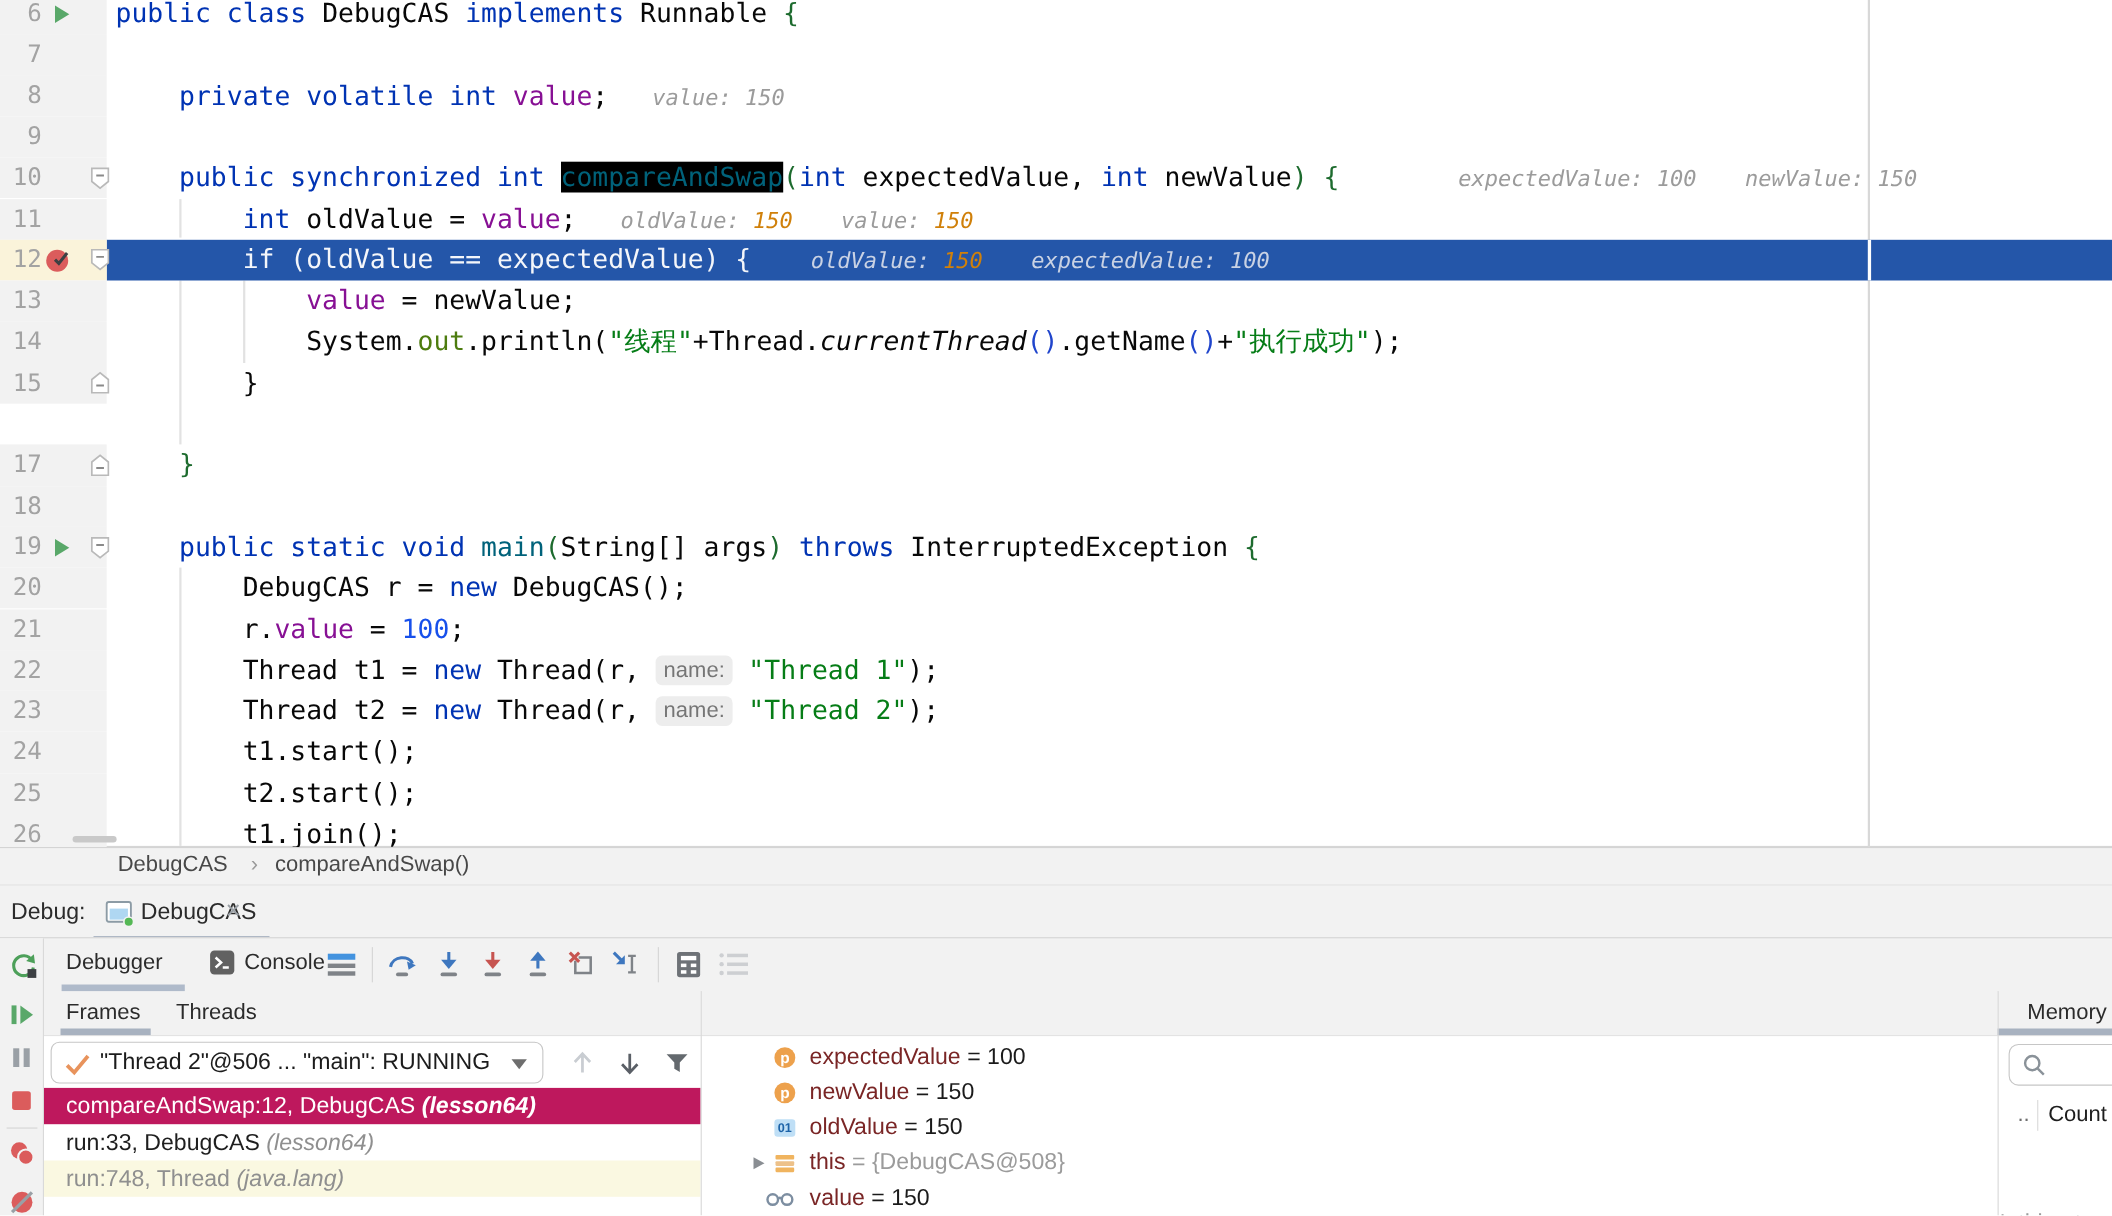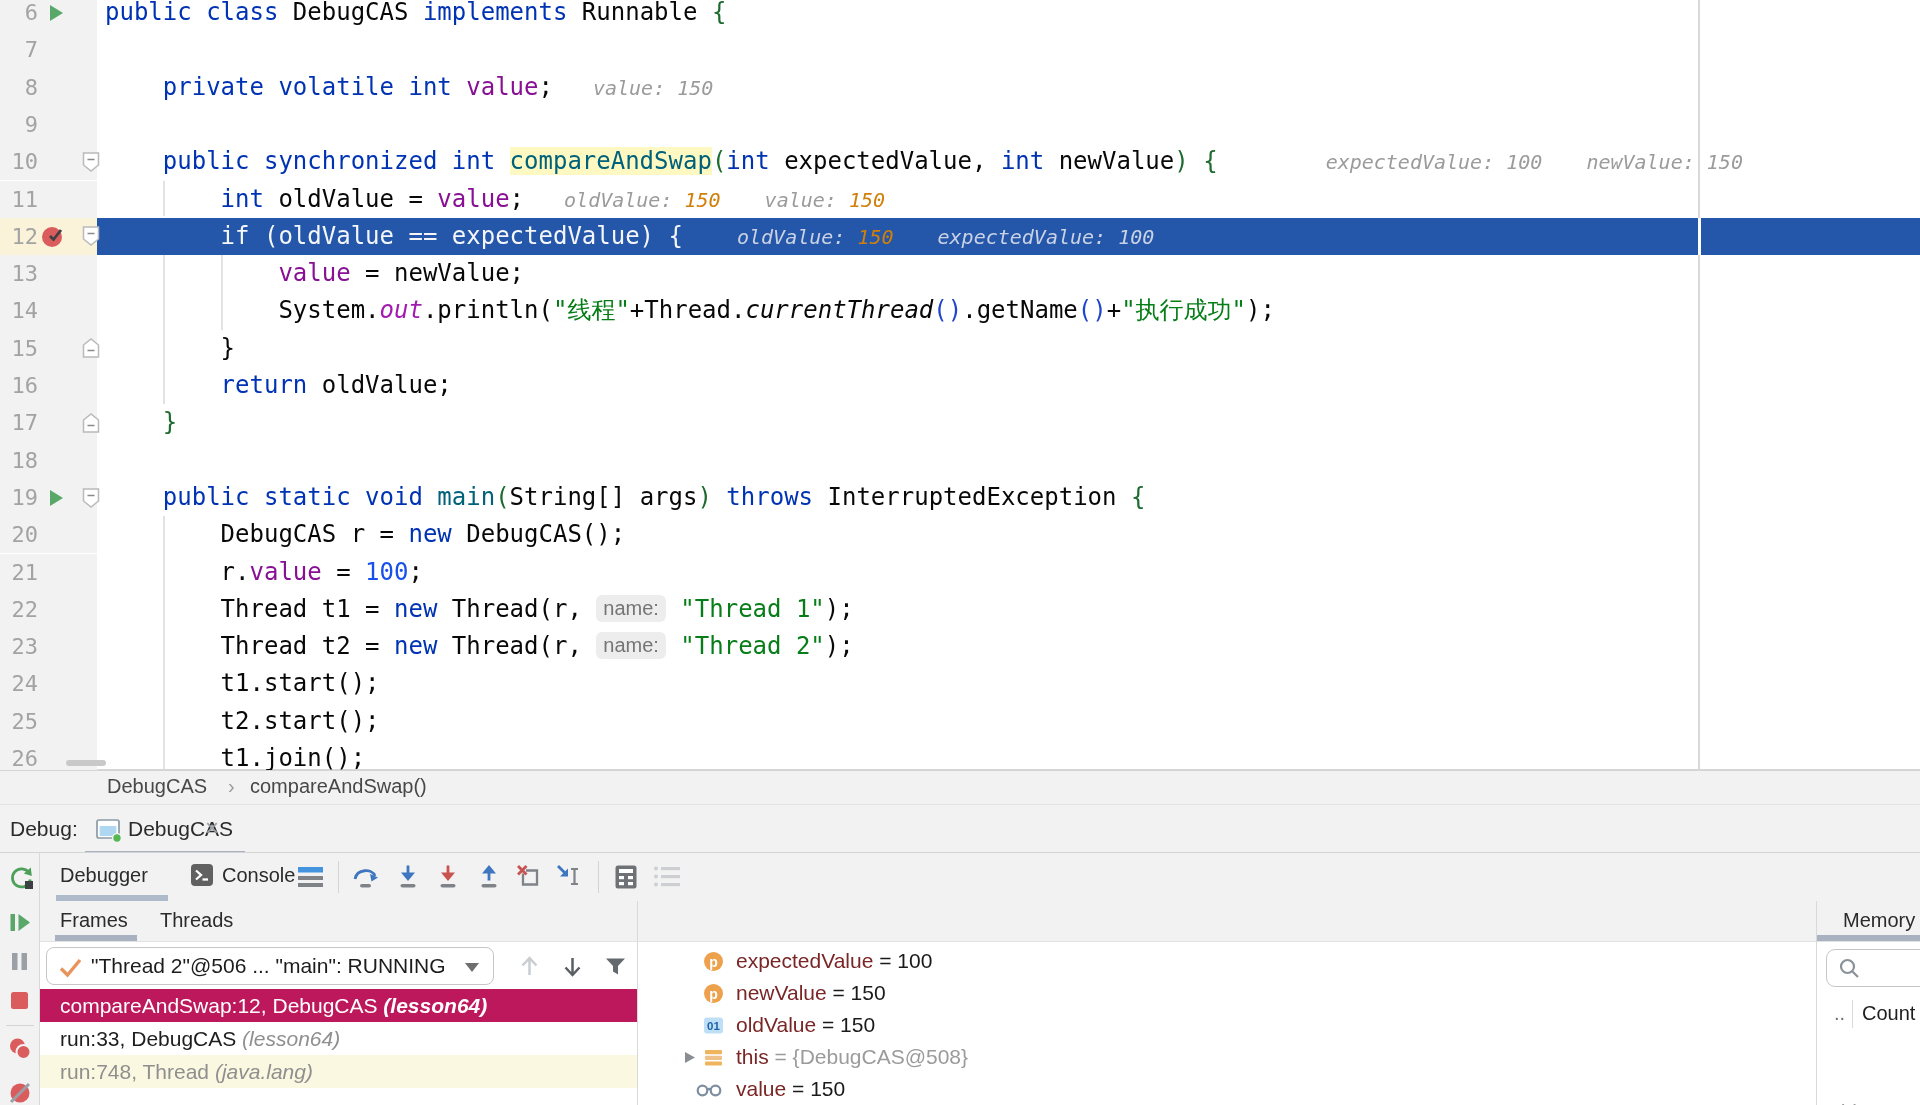--- a/index.html
+++ b/index.html
@@ -15,23 +15,23 @@
   .crow .slit { position:absolute; left:1698px; width:3px; top:0; bottom:0; background:#fff; }
   .gut { position:absolute; left:0; top:0; width:97px; height:100%; background:#F2F2F2; overflow:visible; z-index:3; }
   .gut.tint { background:#FAF3DA; }
   .lnum { position:absolute; left:0; top:0; width:38px; height:100%; text-align:right;
           font-family:"DejaVu Sans Mono", monospace; font-size:22px; line-height:37.3px; color:#A3A3A3; }
   .gicon { position:absolute; top:50%; transform:translateY(-50%); line-height:0; }
   .gi-run { left:46px; } .gi-bp { left:40px; } .gi-fold { left:82px; z-index:5; }
   .codepre { position:absolute; left:105px; top:0; white-space:pre; z-index:4;
              font-family:"DejaVu Sans Mono", monospace; font-size:24px; line-height:37.3px; color:#080808; }
   .sk { color:#0033B3; } .sp { color:#080808; } .sf { color:#871094; }
-  .sfi { color:#a21caf; font-style:italic; } .ss { color:#067D17; }
+  .sfi { color:#4d7c0f; } .ss { color:#067D17; }
   .sn { color:#1750EB; } .st { color:#00627A; }
-  .sthl { color:#00627A; background:#fef9c3; }
+  .sthl { color:#00627A; background:#000000; }
   .sg { color:#1D6B2E; } .sb { color:#2045CC; }
   .sit { font-style:italic; } .sw { color:#F4F6FA; }
   .schip { display:inline-block; background:#EDEDED; color:#757575; border-radius:6px;
            font-family:"Liberation Sans", sans-serif; font-size:20px; line-height:27px;
            padding:0 7px; vertical-align:2px; }
   .hint { font-style:italic; font-size:20px; color:#9B9B9B; }
   .hv-orange { color:#D0800A; } .hv-gray { color:#9B9B9B; } .hv-light { color:#C9D2E4; }
   .hl-light { color:#C9D2E4; }
   #hsb-thumb { position:absolute; left:66px; top:760px; width:40px; height:6px; border-radius:3px; background:#C9C9C9; z-index:6; }
 
@@ -192,26 +192,20 @@
       <div class="crow" style="top: 329.7px;">
         <div class="gut">
           <div class="lnum">15</div>
           <span class="gicon gi-fold"><svg width="18" height="21" viewBox="0 0 18 21">
               <path d="M1.5 19.5 h15 v-12 l-7.5 -6 -7.5 6 z" fill="#FFFFFF" stroke="#B9B9B9" stroke-width="1.5"></path>
               <line x1="5.5" y1="13" x2="12.5" y2="13" stroke="#8A8A8A" stroke-width="1.7"></line>
             </svg></span>
         </div>
         <pre class="codepre"><span class="sp">        }</span></pre>
       </div>
-      <div class="crow" style="top: 367px;">
-        <div class="gut">
-          <div class="lnum">16</div>
-        </div>
-        <pre class="codepre"><span class="sk">        return </span><span class="sp">oldValue;</span></pre>
-      </div>
       <div class="crow" style="top: 404.3px;">
         <div class="gut">
           <div class="lnum">17</div>
           <span class="gicon gi-fold"><svg width="18" height="21" viewBox="0 0 18 21">
               <path d="M1.5 19.5 h15 v-12 l-7.5 -6 -7.5 6 z" fill="#FFFFFF" stroke="#B9B9B9" stroke-width="1.5"></path>
               <line x1="5.5" y1="13" x2="12.5" y2="13" stroke="#8A8A8A" stroke-width="1.7"></line>
             </svg></span>
         </div>
         <pre class="codepre"><span class="sp">    </span><span class="sg">}</span></pre>
       </div>

